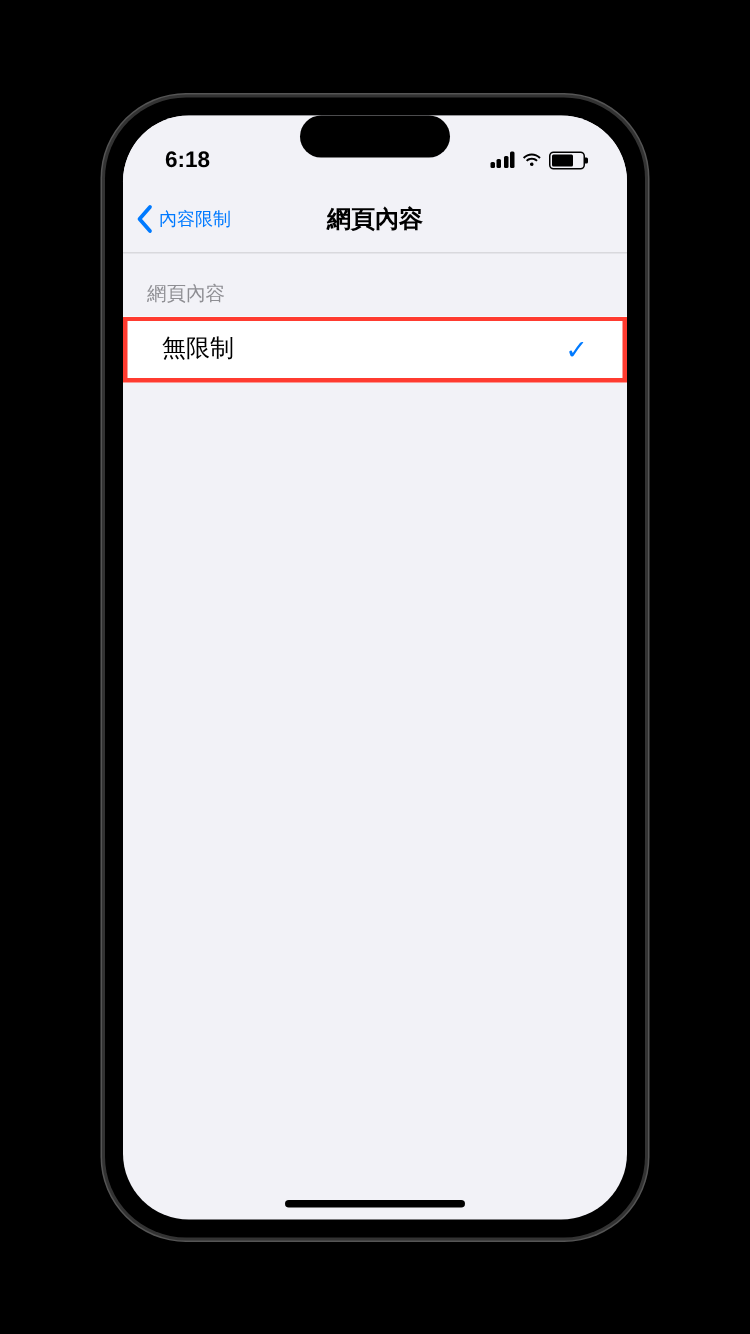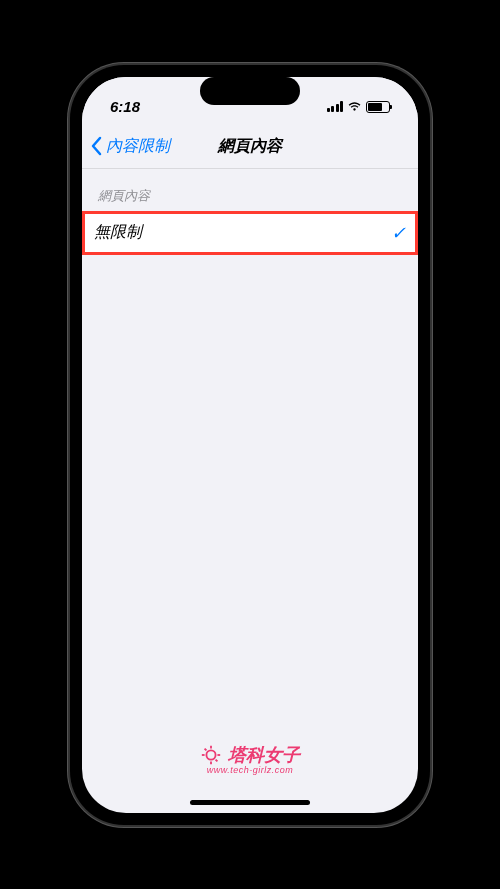--- a/index.html
+++ b/index.html
@@ -13,21 +13,20 @@
       font-family: -apple-system, "Helvetica Neue", Arial, sans-serif;
     }
     .phone-frame {
       width: 360px;
       height: 760px;
       background: #000;
       border-radius: 54px;
       padding: 12px;
       position: relative;
       box-shadow: 0 0 0 2px #333, 0 0 0 3px #555;
-      font-style: italic;
     }
     .screen {
       width: 100%;
       height: 100%;
       background: #f2f2f7;
       border-radius: 44px;
       overflow: hidden;
       position: relative;
     }
     .dynamic-island {
@@ -105,21 +104,21 @@
       display: flex;
       align-items: center;
       position: relative;
       background: #f2f2f7;
       border-bottom: 0.5px solid rgba(0,0,0,0.1);
     }
     .back-btn {
       display: flex;
       align-items: center;
       color: #007aff;
-      font-size: 16px;
+      font-size: 12px;
       padding-left: 8px;
       cursor: pointer;
     }
     .chevron-back {
       width: 12px;
       height: 20px;
       margin-right: 4px;
     }
     .nav-title {
       position: absolute;
@@ -138,21 +137,21 @@
       padding: 0 16px 6px;
     }
     .list {
       background: #fff;
     }
     .list-row {
       height: 44px;
       display: flex;
       align-items: center;
       justify-content: space-between;
-      padding: 0 12px;
+      padding: 0 26px;
       position: relative;
       font-size: 16px;
       color: #000;
       cursor: pointer;
     }
     .list-row::after {
       content: '';
       position: absolute;
       bottom: 0;
       left: 16px;
@@ -242,31 +241,16 @@
     <div class="content">
       <div class="section-header">網頁內容</div>
       <div class="list">
         <div class="list-row highlighted">
           <span>無限制</span>
           <span class="check">✓</span>
         </div>
       </div>
     </div>
 
-    <div class="watermark">
-      <div class="watermark-main">
-        <svg class="watermark-icon" viewBox="0 0 24 24">
-          <circle cx="12" cy="12" r="5" fill="none" stroke="#ec3b72" stroke-width="2"></circle>
-          <line x1="12" y1="2" x2="12" y2="5" stroke="#ec3b72" stroke-width="2"></line>
-          <line x1="12" y1="19" x2="12" y2="22" stroke="#ec3b72" stroke-width="2"></line>
-          <line x1="2" y1="12" x2="5" y2="12" stroke="#ec3b72" stroke-width="2"></line>
-          <line x1="19" y1="12" x2="22" y2="12" stroke="#ec3b72" stroke-width="2"></line>
-          <line x1="5" y1="5" x2="7" y2="7" stroke="#ec3b72" stroke-width="2"></line>
-          <line x1="17" y1="17" x2="19" y2="19" stroke="#ec3b72" stroke-width="2"></line>
-        </svg>
-        <span>塔科女子</span>
-      </div>
-      <div class="watermark-sub">www.tech-girlz.com</div>
-    </div>
 
     <div class="home-indicator"></div>
   </div>
 </div>
 
 </body></html>

